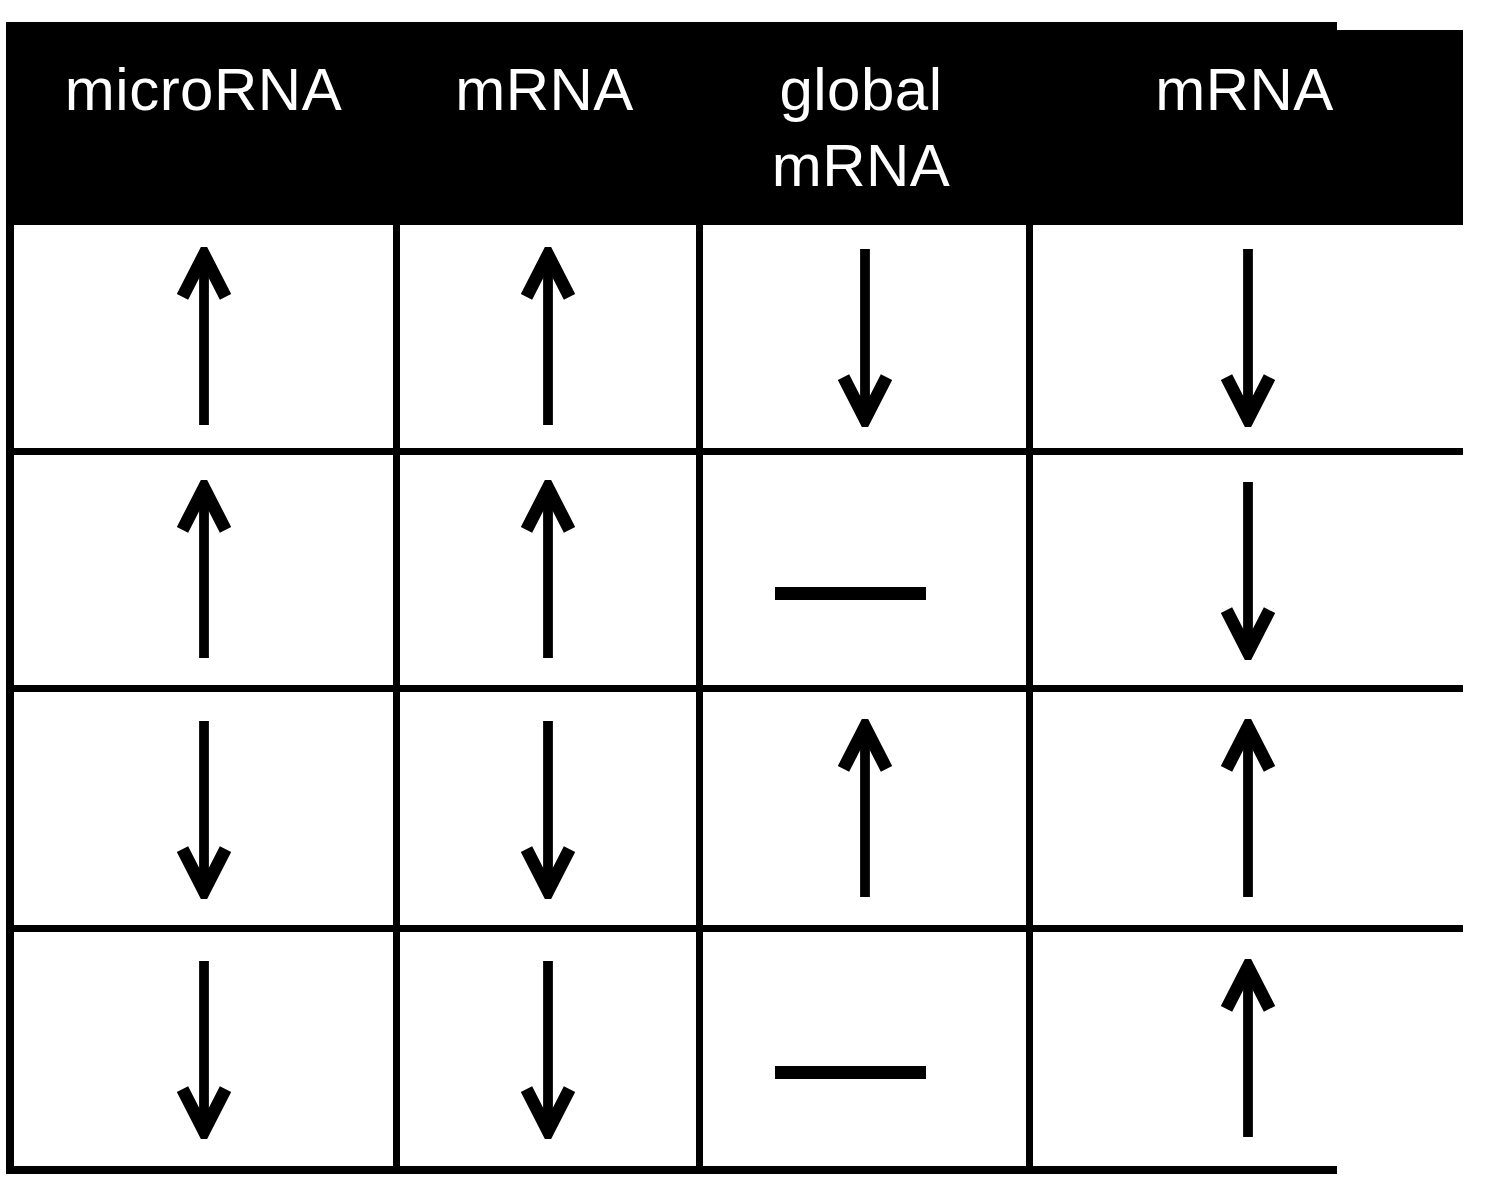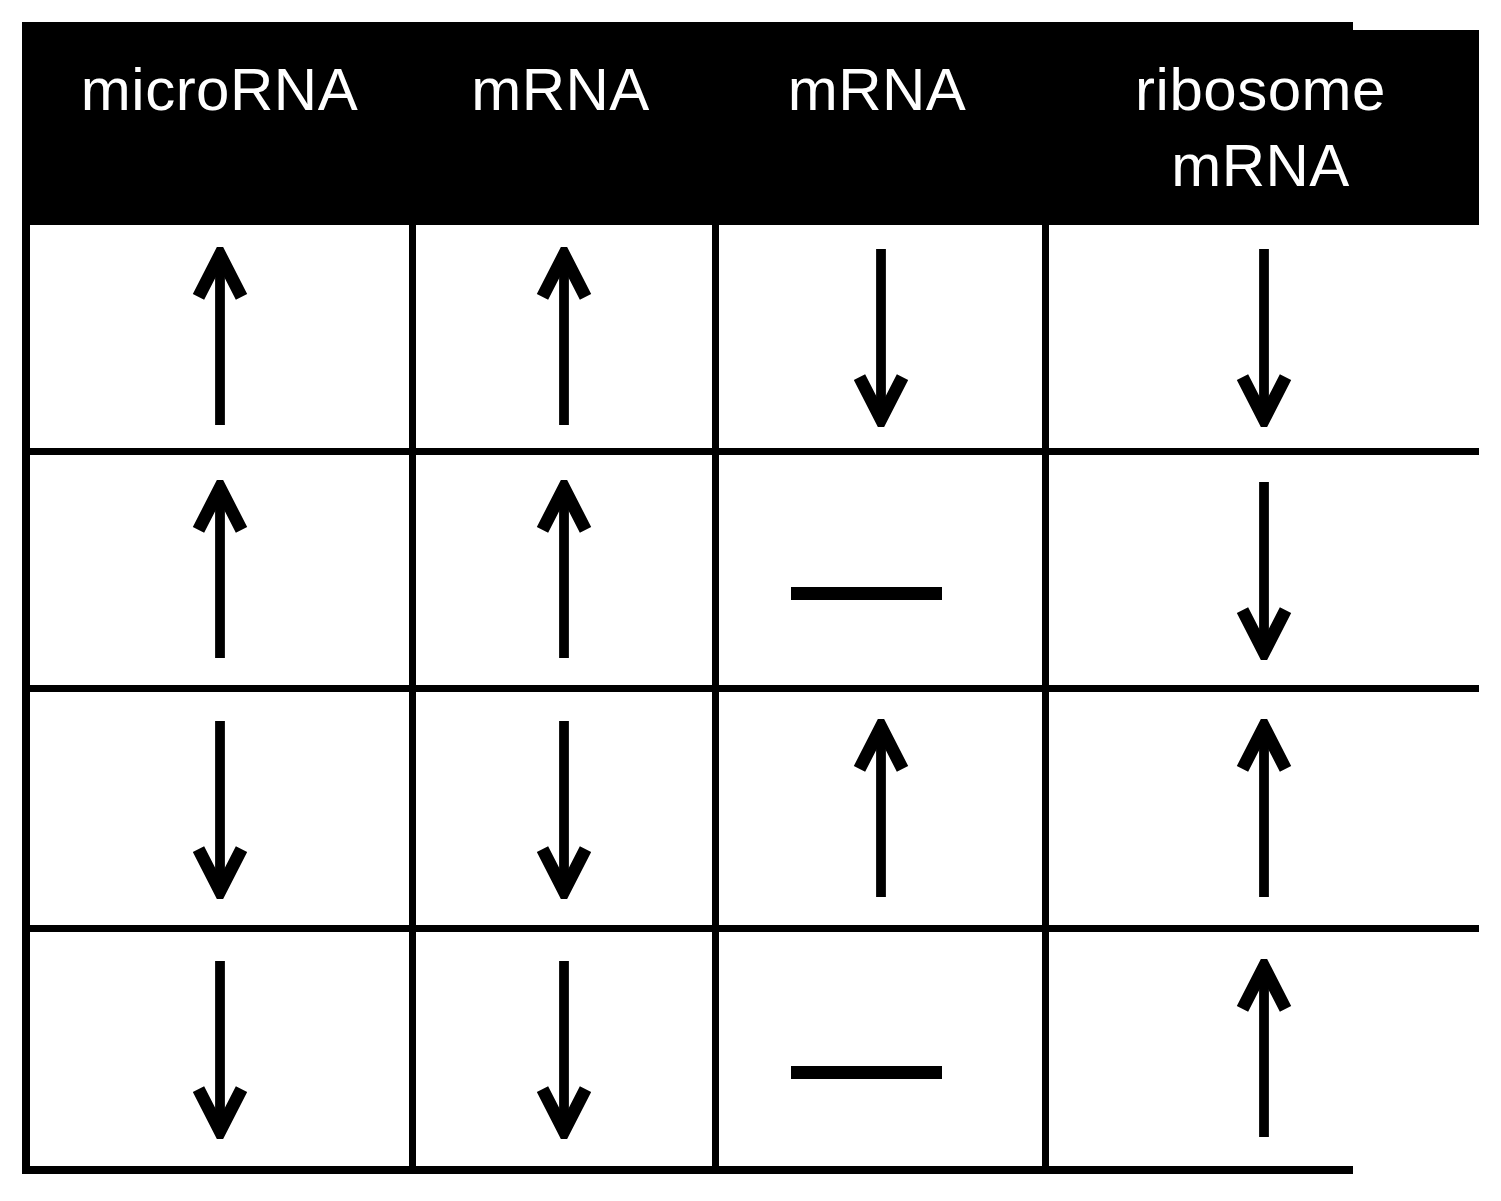--- a/index.html
+++ b/index.html
@@ -10,21 +10,21 @@
   }
   .page {
     position: relative;
     width: 1501px;
     height: 1201px;
     background: #ffffff;
     overflow: hidden;
   }
   .table {
     position: absolute;
-    left: 22px;
+    left: 6px;
     top: 22px;
     width: 1331px;
     height: 1152px;
     box-sizing: border-box;
     border: 8px solid #000000;
     background: #ffffff;
     display: grid;
     grid-template-columns: 379px 303px 330px 437px;
     grid-template-rows: 188px 230px 237px 240px 241px;
   }
@@ -66,24 +66,24 @@
   <div class="table">
 
     <div class="hcell">
       <span>microRNA</span>
       <span></span>
     </div>
     <div class="hcell">
       <span>mRNA</span>
     </div>
     <div class="hcell">
+      <span>global</span>
       <span>mRNA</span>
     </div>
     <div class="hcell">
-      <span>ribosome</span>
       <span>mRNA</span>
     </div>
 
   <div class="cell">
         <svg class="arrow" viewBox="0 0 60 184">
           <path class="shaft" d="M30 9 L30 182"></path>
           <path class="head" d="M8 51 L30 8 L52 51"></path>
         </svg>
       </div>
       <div class="cell bl">

